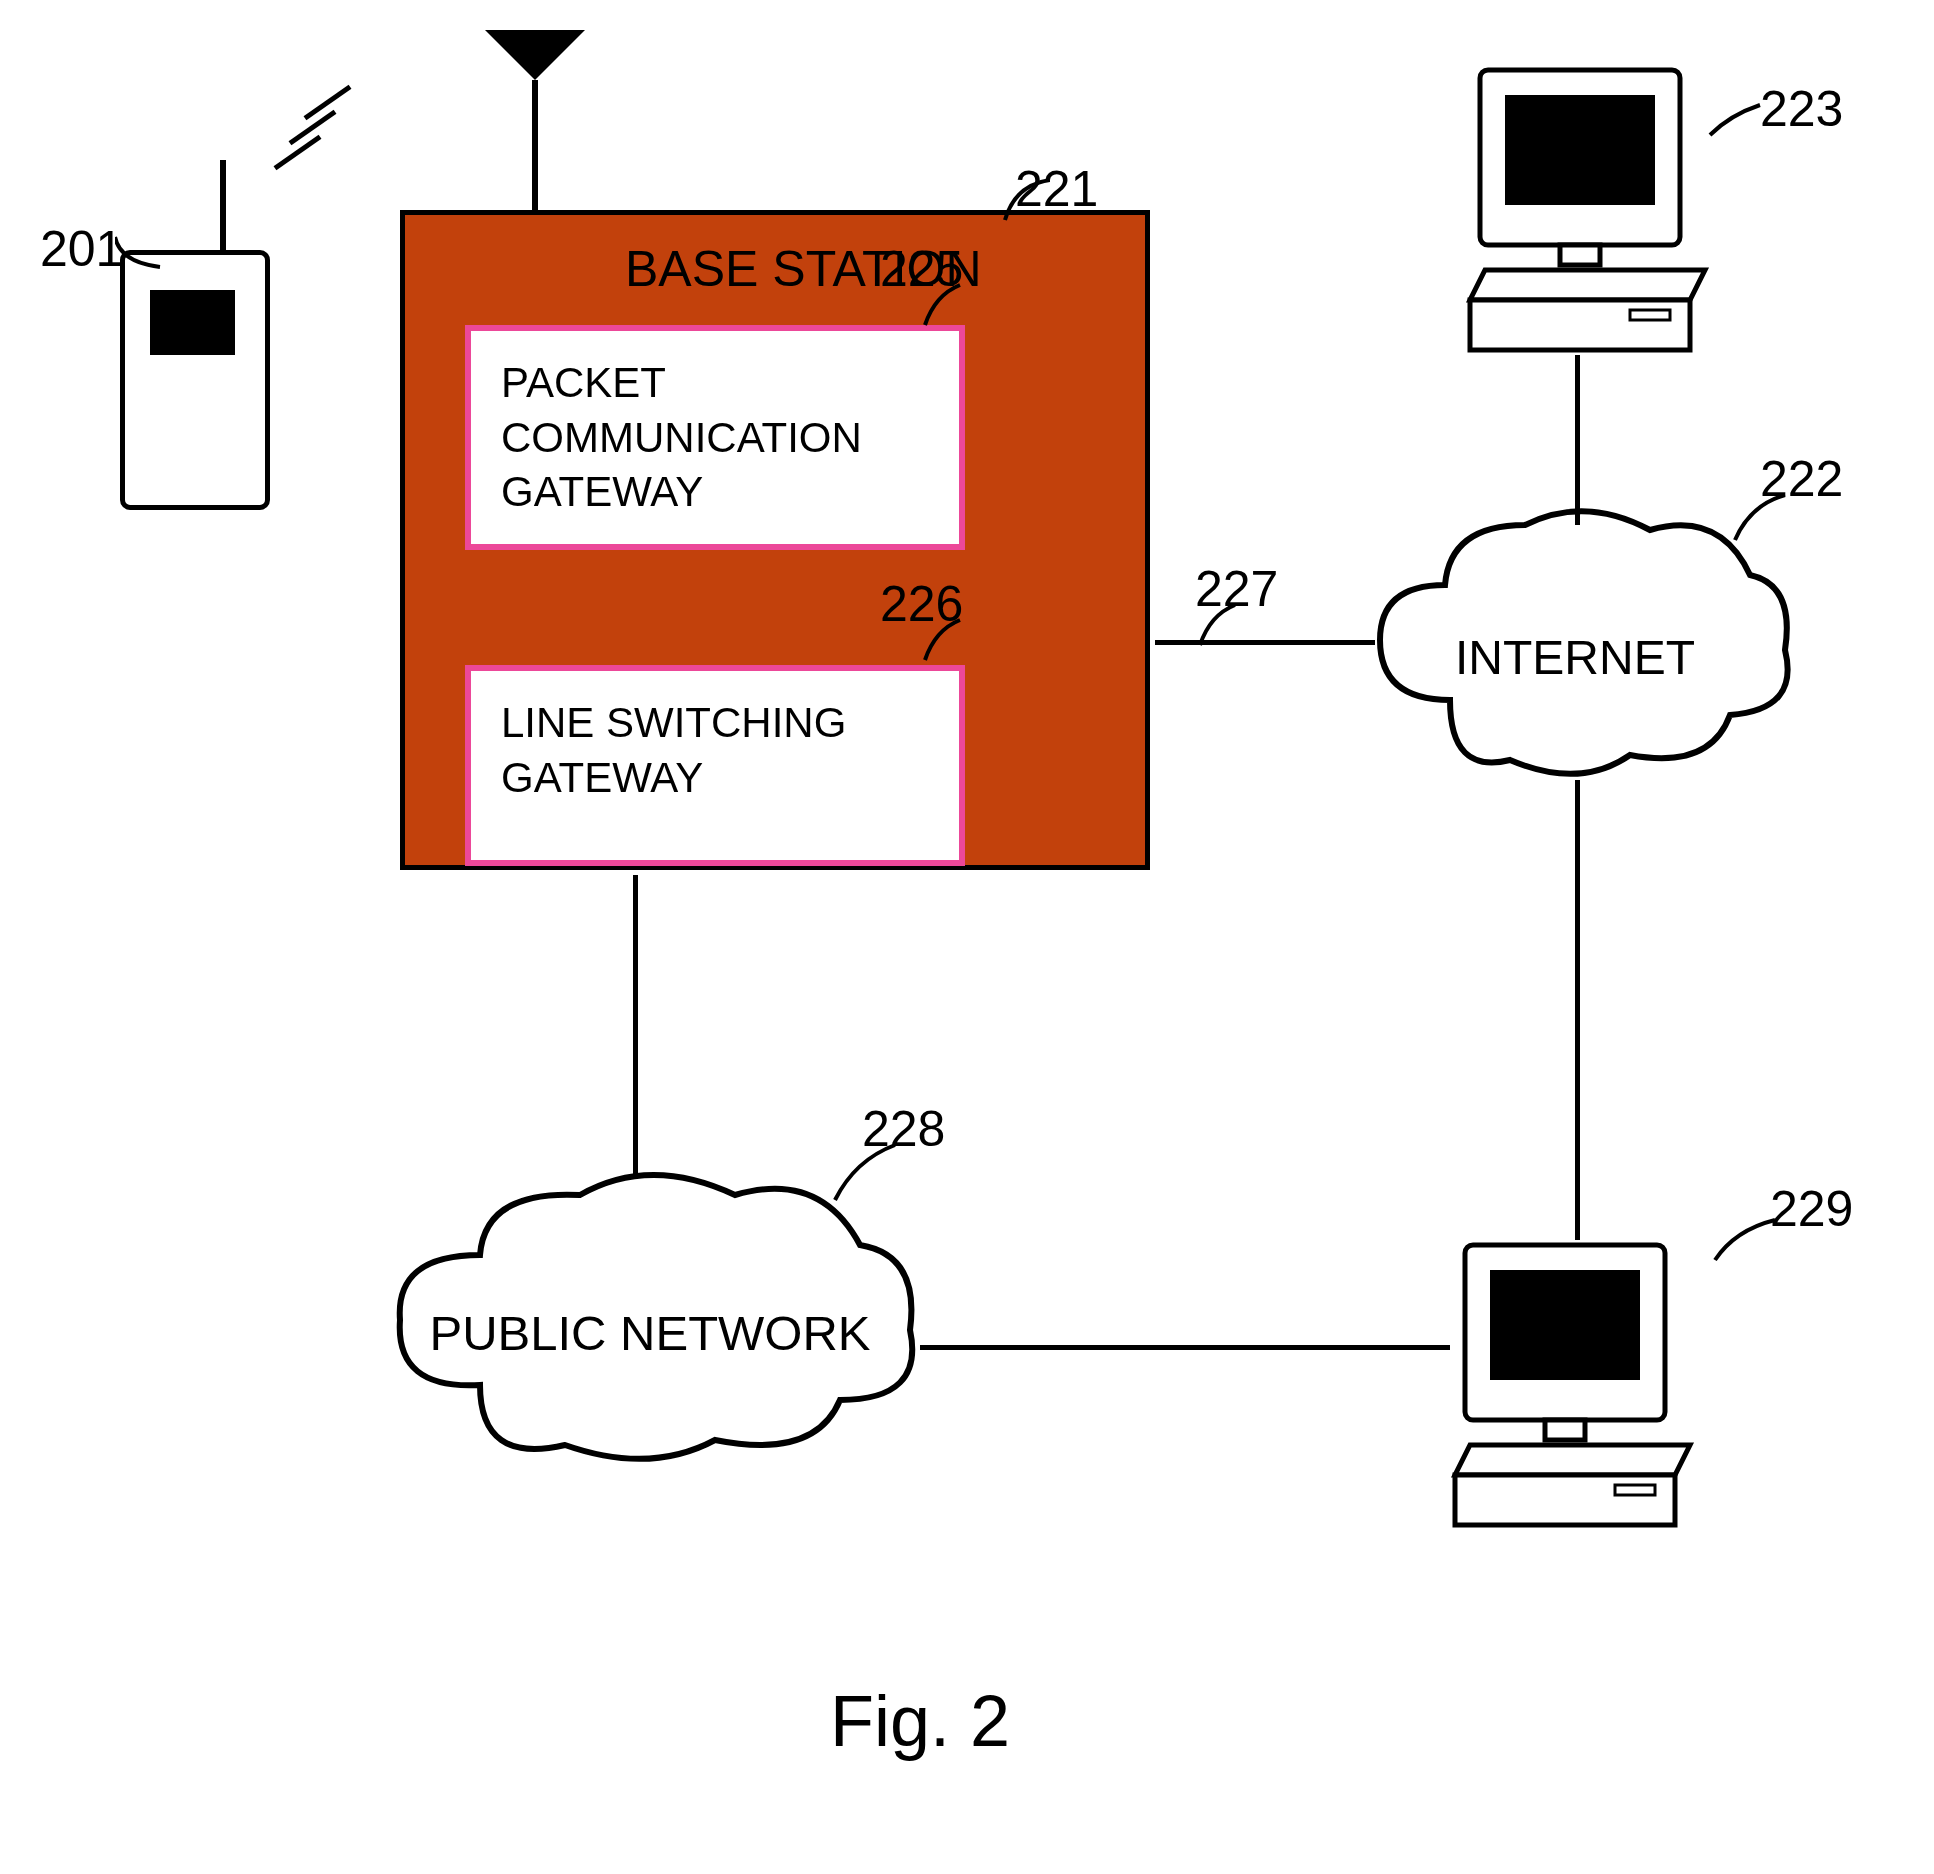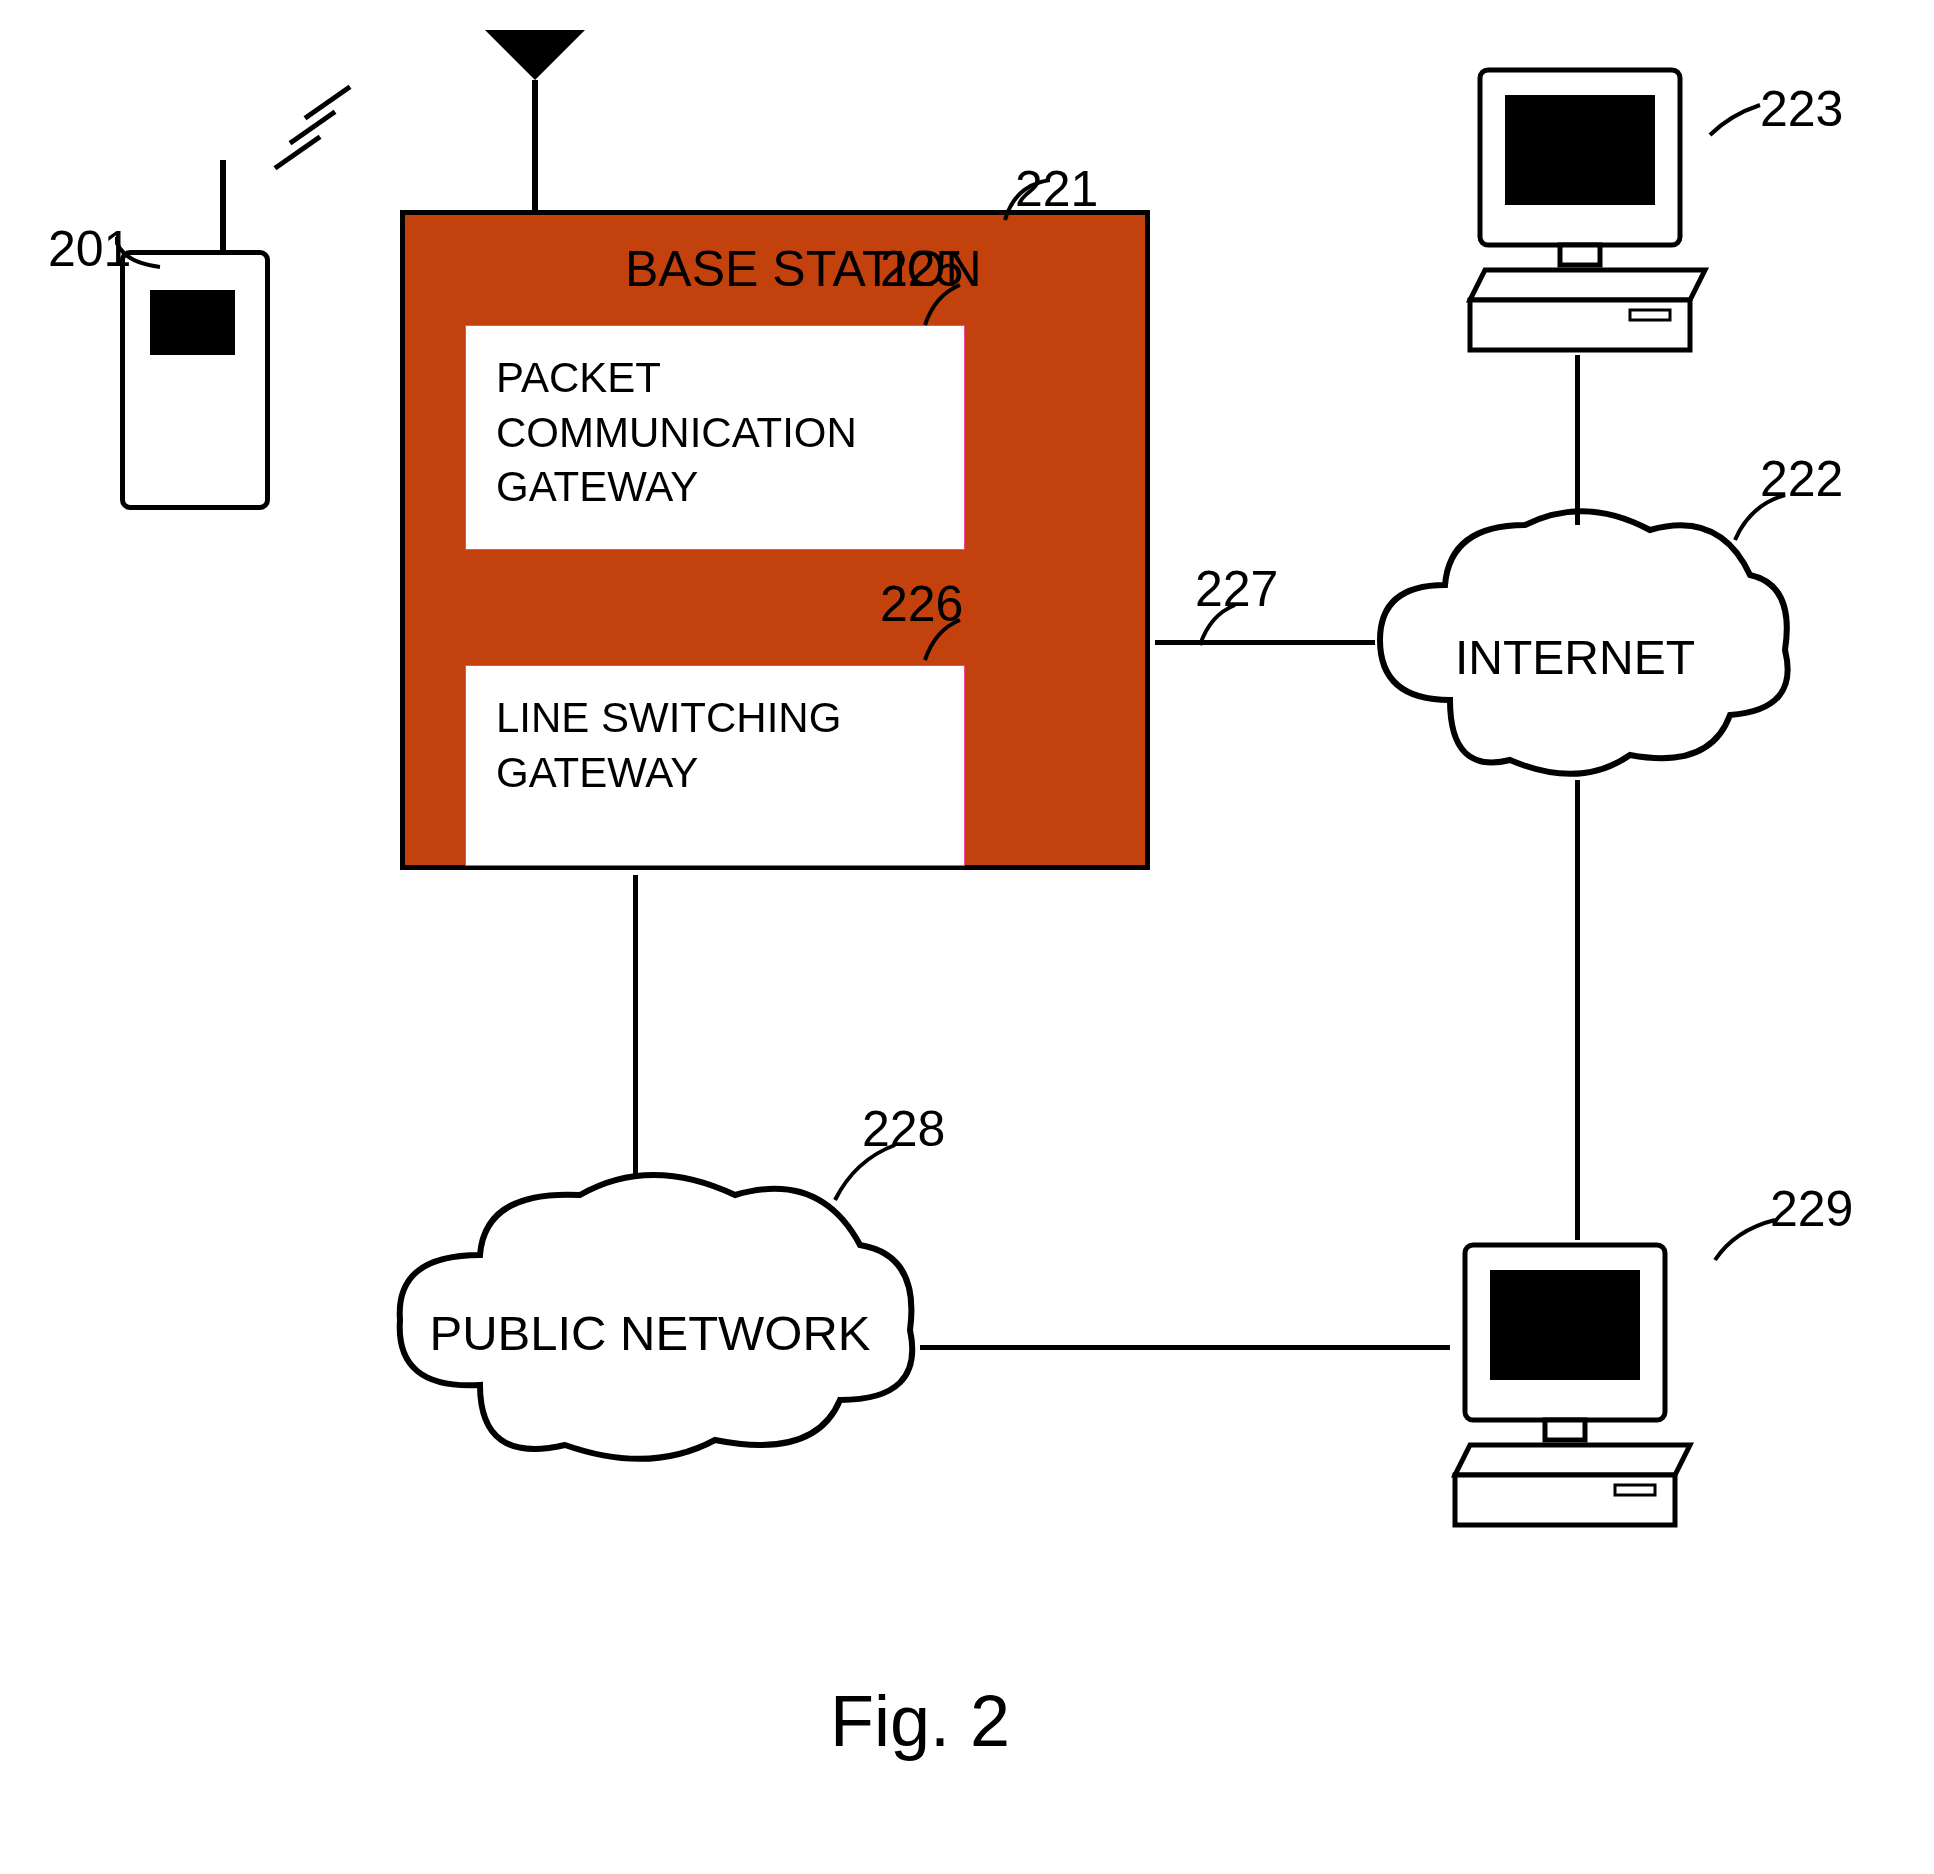--- a/index.html
+++ b/index.html
@@ -63,21 +63,21 @@
     .base-station {
       position: absolute;
       border: 5px solid black;
       background: #c2410c;
     }
     .antenna-tower {
       position: absolute;
     }
     .gateway-box {
       position: absolute;
-      border: 1px solid #ec4899;
+      border: 6px solid #ec4899;
       padding: 25px 30px;
       font-size: 42px;
       line-height: 1.3;
       background: white;
     }
     .label {
       position: absolute;
       font-size: 50px;
       font-weight: normal;
     }
@@ -113,21 +113,21 @@
 <body>
 
 <div class="diagram">
 
   <div class="phone" style="left:120px; top:160px;">
     <div class="phone-antenna"></div>
     <div class="phone-body">
       <div class="phone-screen"></div>
     </div>
   </div>
-  <div class="ref-num" style="left:48px; top:220px;">201</div>
+  <div class="ref-num" style="left:40px; top:220px;">201</div>
   <svg style="position:absolute; left:115px; top:232px; width:50px; height:40px;">
     <path d="M 0 5 Q 5 30 45 35" stroke="black" stroke-width="4" fill="none"></path>
   </svg>
 
   <div class="signal" style="left:280px; top:100px;">
     <div class="signal-line" style="top:0; left:20px;"></div>
     <div class="signal-line" style="top:25px; left:5px;"></div>
     <div class="signal-line" style="top:50px; left:-10px;"></div>
   </div>
 

